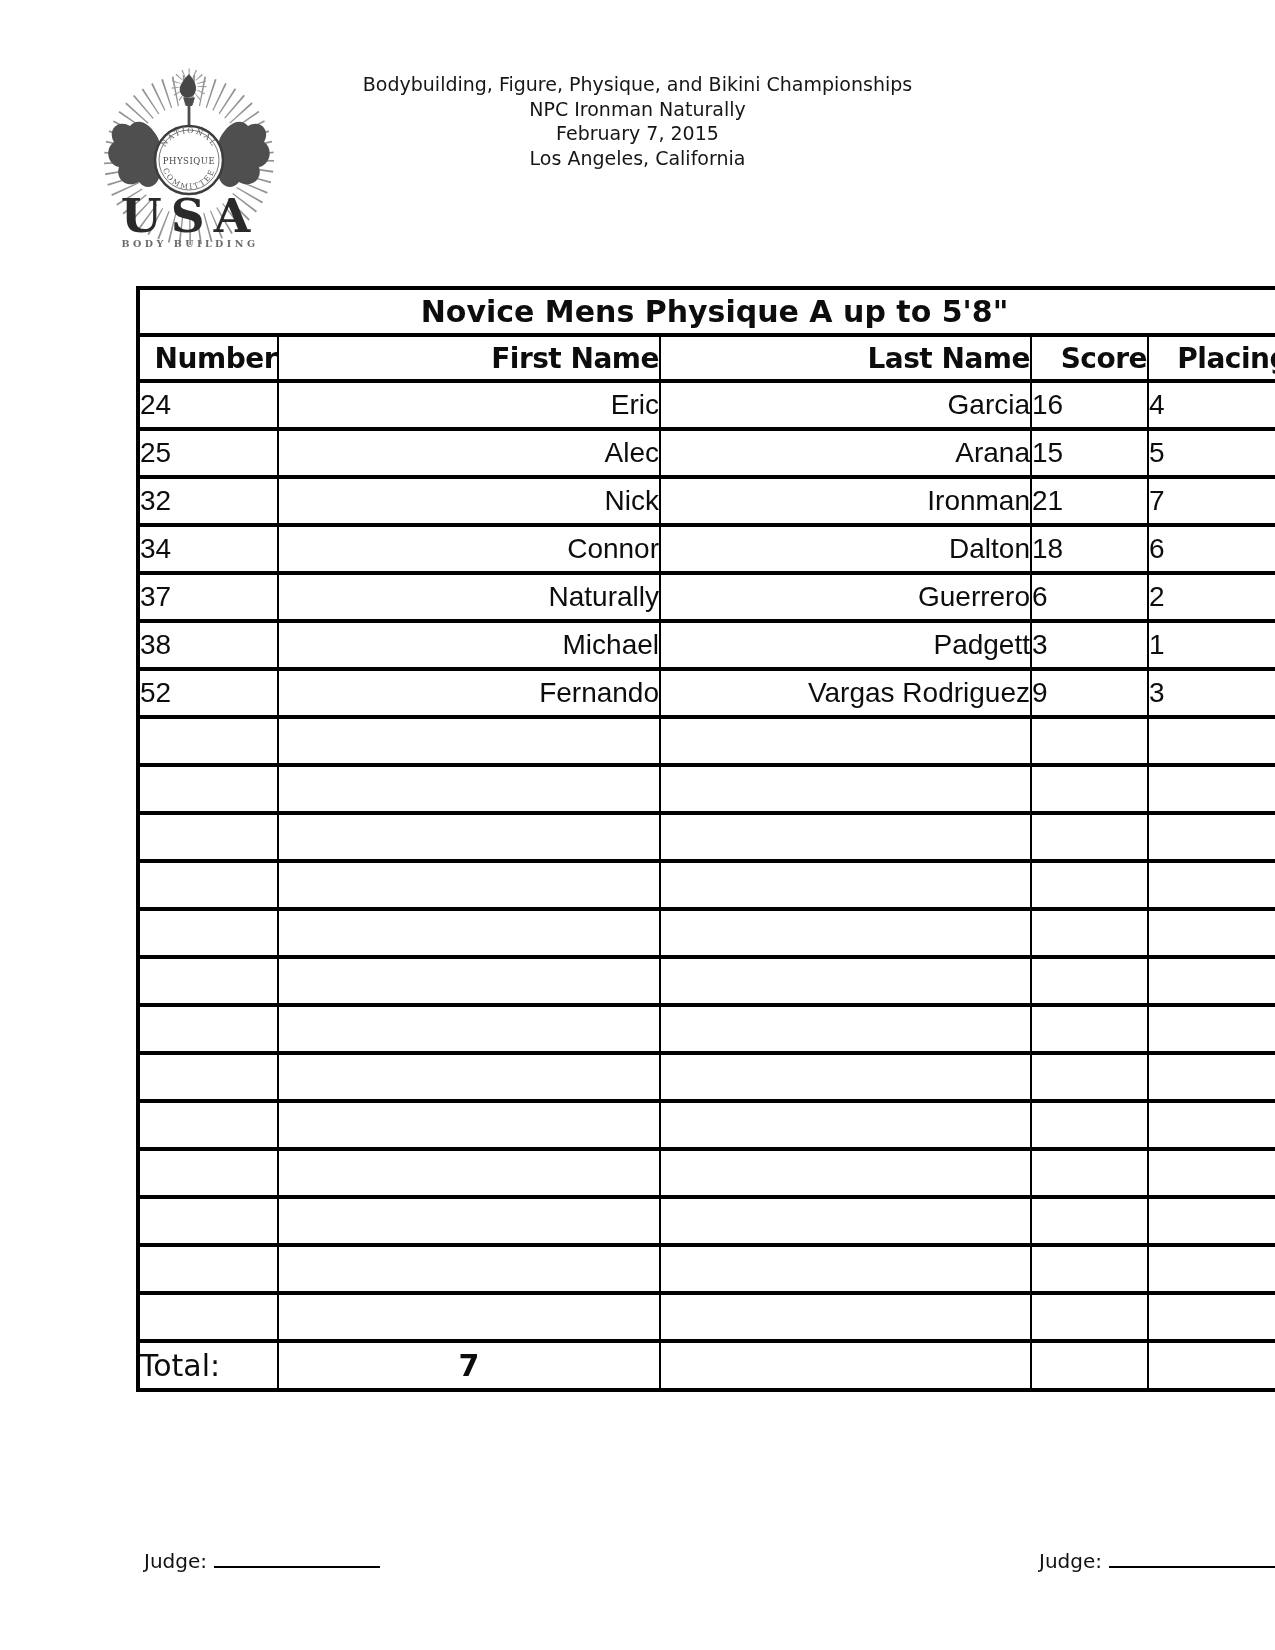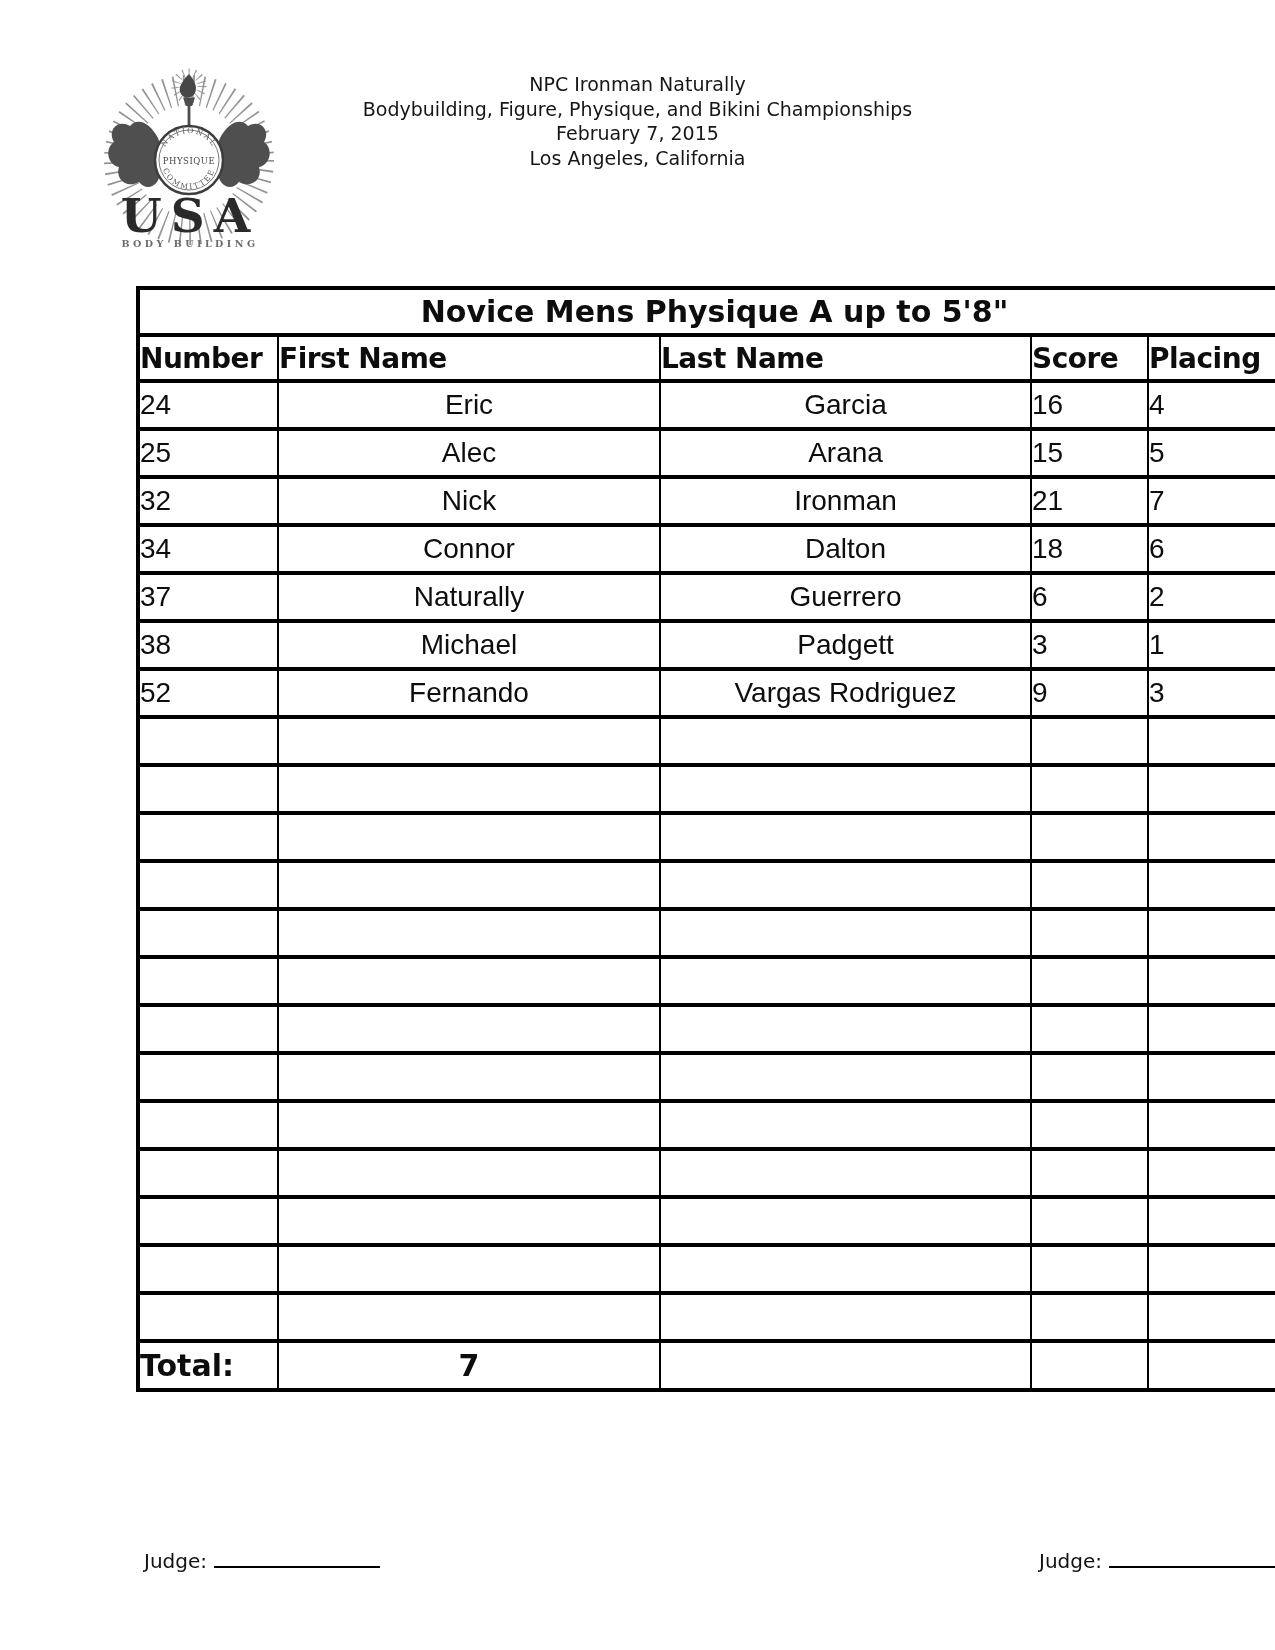--- a/index.html
+++ b/index.html
@@ -49,34 +49,34 @@
   }
   tr.title-row td {
     height: 47px;
     text-align: center;
     font-family: "DejaVu Sans", sans-serif;
     font-weight: bold;
     font-size: 30px;
   }
   tr.head-row th {
     height: 46px;
-    text-align: left;
+    text-align: right;
     font-family: "DejaVu Sans", sans-serif;
     font-weight: bold;
     font-size: 28px;
     letter-spacing: -0.5px;
   }
   tbody.rows-body td { height: 48px; font-size: 28px; }
   td.c-num, td.c-score, td.c-placing { }
-  td.c-first, td.c-last { text-align: center; padding-left: 7px; }
+  td.c-first, td.c-last { text-align: right; padding-left: 7px; }
 
   tr.total-row td { height: 49px; }
   td.total-label {
     font-family: "DejaVu Sans", sans-serif;
-    font-weight: bold;
+    font-weight: normal;
     font-size: 30px;
     text-align: left;
     padding-left: 9px;
   }
   td.total-value {
     font-family: "DejaVu Sans", sans-serif;
     font-weight: bold;
     font-size: 30px;
     text-align: center;
   }
@@ -136,22 +136,22 @@
       <text font-family="DejaVu Serif, serif" font-size="7.5" letter-spacing="2" fill="#5a5a5a">
         <textPath href="#arc-bottom" startOffset="50%" text-anchor="middle">COMMITTEE</textPath>
       </text>
 
       <text x="86" y="172" text-anchor="middle" font-family="DejaVu Serif, serif" font-weight="bold" font-size="47" letter-spacing="9" fill="#2a2a2a">USA</text>
       <text x="86" y="187" text-anchor="middle" font-family="DejaVu Serif, serif" font-weight="bold" font-size="9.5" letter-spacing="3.5" fill="#6b6b6b">BODY BUILDING</text>
     </svg>
   </div>
 
   <div class="event-header">
+    <div>Bodybuilding, Figure, Physique, and Bikini Championships</div>
     <div>NPC Ironman Naturally</div>
-    <div>Bodybuilding, Figure, Physique, and Bikini Championships</div>
     <div>February 7, 2015</div>
     <div>Los Angeles, California</div>
   </div>
 
   <table class="score-table">
     <colgroup>
       <col style="width:140px">
         <col style="width:382px">
         <col style="width:371px">
         <col style="width:117px">

